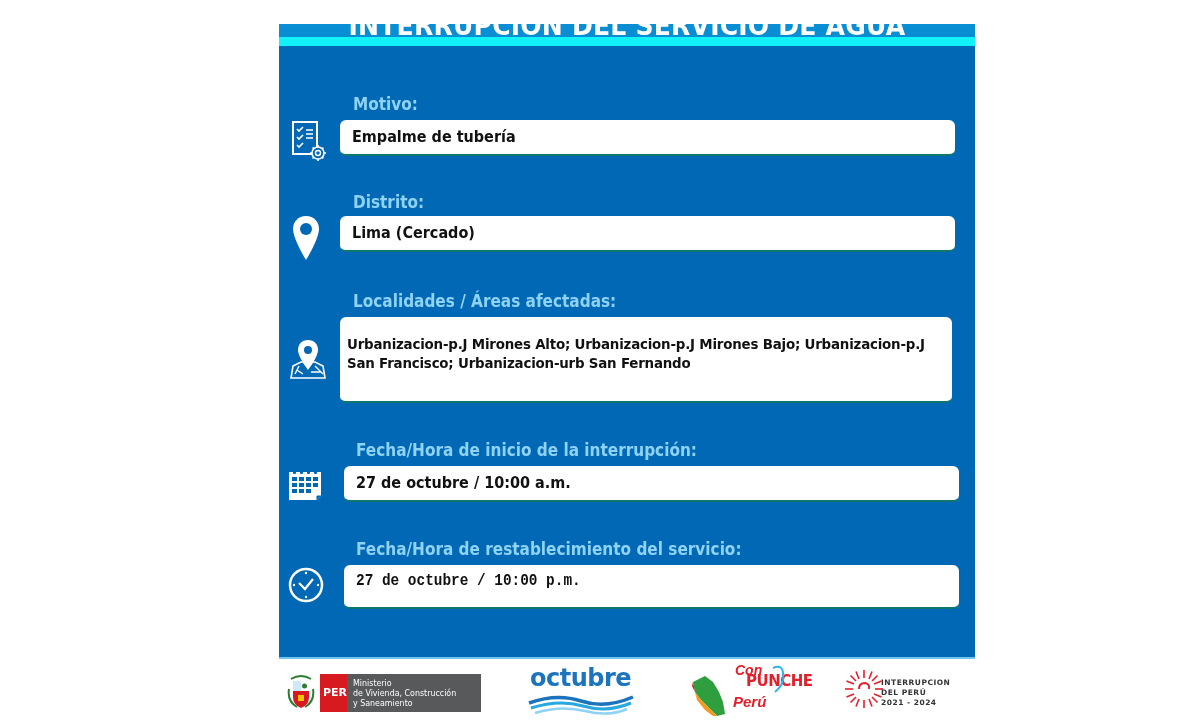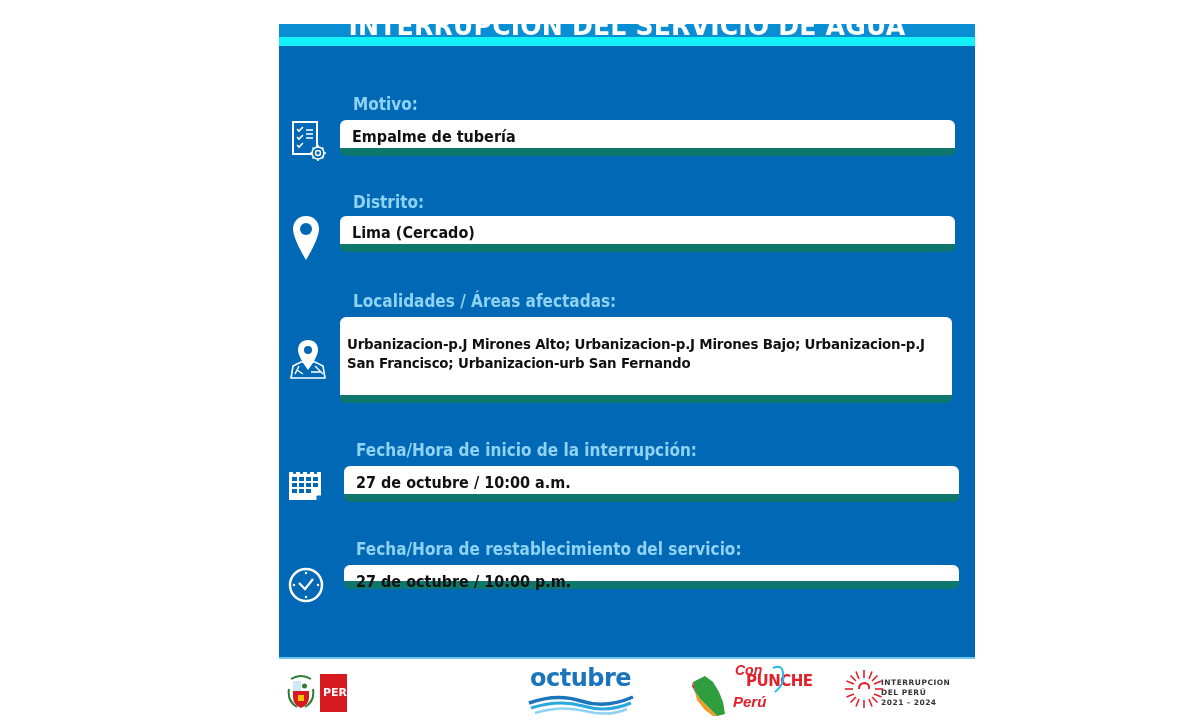--- a/index.html
+++ b/index.html
@@ -34,21 +34,21 @@
     position: absolute; left: 0; top: 657px; width: 696px; height: 2px; background: #6ec6ec;
   }
 
   .field-label {
     position: absolute; color: #8fd3f4; font-weight: bold; font-size: 17px;
     font-family: "DejaVu Sans", sans-serif; transform: scaleX(0.9); transform-origin: left center;
     white-space: nowrap;
   }
   .field-box {
     position: absolute; background: #ffffff; border-radius: 6px;
-    border-bottom: 8px solid #0f766e;
+    border-bottom: 2px solid #0f766e;
     color: #111111; font-weight: bold; font-size: 16px;
     font-family: "DejaVu Sans", sans-serif;
   }
   .field-box .val {
     display: block; transform: scaleX(0.9); transform-origin: left center; white-space: nowrap;
   }
   .field-box.multi .val { white-space: normal; transform: none; font-size: 13.4px; line-height: 19px; letter-spacing: -0.2px; }
 
   .icon { position: absolute; }
   .icon svg { display: block; }
@@ -167,40 +167,45 @@
   <div class="icon" style="left:8px; top:566px;">
     <svg width="38" height="38" viewBox="0 0 38 38">
       <circle cx="19" cy="19" r="16" fill="none" stroke="#ffffff" stroke-width="2.5"></circle>
       <path d="M12 17 L18 23 L26 13" fill="none" stroke="#ffffff" stroke-width="2.2"></path>
       <circle cx="19" cy="7" r="1.2" fill="#ffffff"></circle>
         <circle cx="19" cy="31" r="1.2" fill="#ffffff"></circle>
       <circle cx="7" cy="19" r="1.2" fill="#ffffff"></circle>
         <circle cx="31" cy="19" r="1.2" fill="#ffffff"></circle>
     </svg>
   </div>
-  <div class="field-box" style="left:65px; top:565px; width:615px; height:24px; padding:7px 0 0 12px;">
+  <div class="field-box" style="left:65px; top:565px; width:615px; height:44px; padding:7px 0 0 12px;font-family:Liberation Mono, monospace;">
     <span class="val">27 de octubre / 10:00 p.m.</span>
   </div>
 
   <div class="footer-line"></div>
 
   <div class="icon" style="left:8px; top:673px;">
     <svg width="28" height="38" viewBox="0 0 28 38">
       <path d="M4 6 Q14 0 24 6" fill="none" stroke="#2e7d32" stroke-width="2"></path>
       <path d="M6 8 H22 V24 Q22 32 14 35 Q6 32 6 24 Z" fill="#d71920"></path>
       <rect x="6" y="8" width="8" height="10" fill="#cfe8f5"></rect>
       <rect x="14" y="8" width="8" height="10" fill="#ffffff"></rect>
       <circle cx="17.5" cy="13" r="2.5" fill="#2e7d32"></circle>
       <rect x="11" y="22" width="6" height="6" fill="#f2c100"></rect>
       <path d="M2 16 Q0 28 10 34 M26 16 Q28 28 18 34" fill="none" stroke="#2e7d32" stroke-width="2"></path>
     </svg>
   </div>
   <div class="minv">
     <div class="minv-red">
       <span>PERÚ</span>
+    </div>
+    <div class="minv-grey">
+      <span>Ministerio</span>
+      <span>de Vivienda, Construcción</span>
+      <span>y Saneamiento</span>
     </div>
   </div>
 
   <div class="sedapal-text">octubre</div>
   <div class="icon" style="left:248px; top:693px;">
     <svg width="108" height="24" viewBox="0 0 108 24">
       <path d="M2 10 Q30 0 54 8 T106 4" fill="none" stroke="#1c75bc" stroke-width="3.5"></path>
       <path d="M4 15 Q32 6 56 13 T104 10" fill="none" stroke="#29a8e0" stroke-width="3"></path>
       <path d="M8 20 Q34 12 58 18 T100 16" fill="none" stroke="#8fd3f4" stroke-width="2.5"></path>
     </svg>

